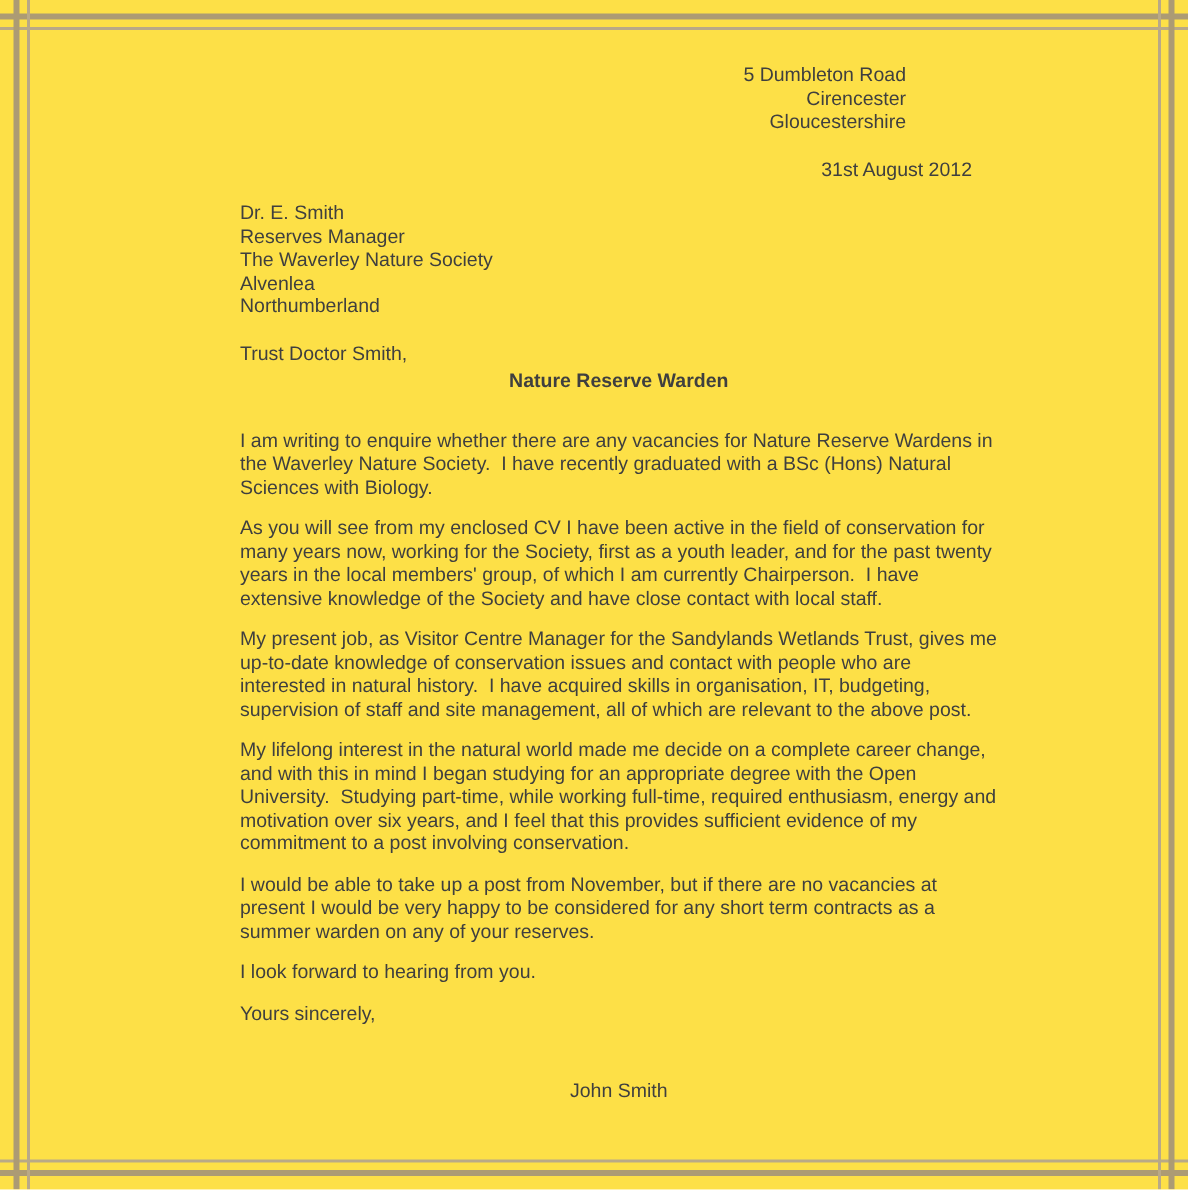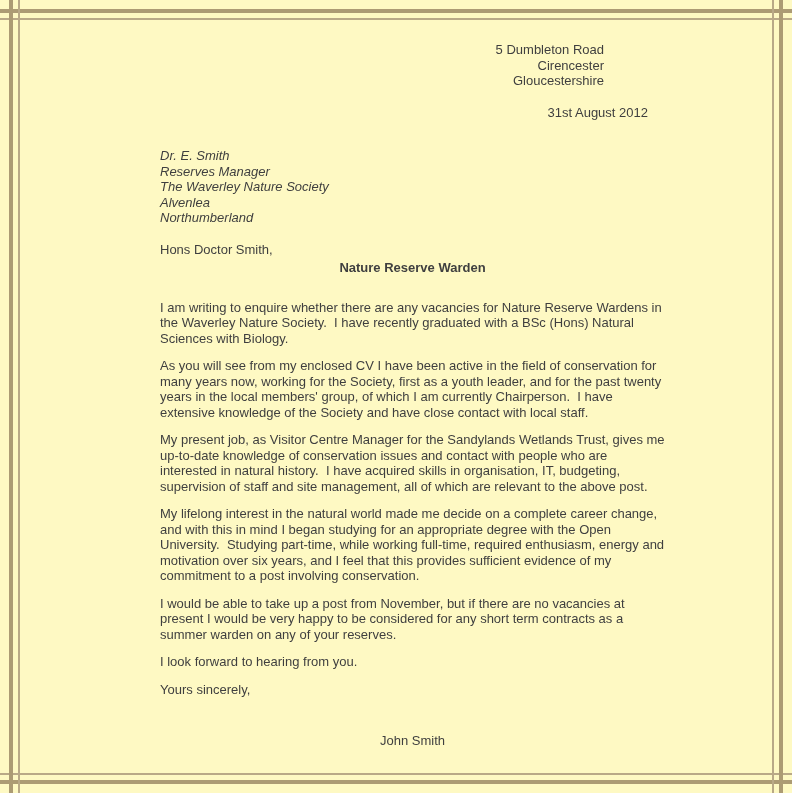--- a/index.html
+++ b/index.html
@@ -2,21 +2,21 @@
 <html style="--frame-color: #ac9b74; --frame-color-thin: #b9a987;"><head>
   <meta charset="utf-8">
   <style>
     * { box-sizing: border-box; }
     html, body { margin: 0; padding: 0; background: #ffffff; }
 
     .page {
       position: relative;
       width: 792px;
       height: 793px;
-      background: #fef9c3;
+      background: #fde047;
       font-family: "Liberation Sans", sans-serif;
       color: #3f3f3f;
       overflow: hidden;
     }
 
     
     .frame-line { position: absolute; background: var(--frame-color, #ac9b74); }
     .frame-line.h { left: 0; right: 0; height: 4px; }
     .frame-line.v { top: 0; bottom: 0; width: 4px; }
     .frame-line.thin { background: var(--frame-color-thin, #b9a987); }
@@ -33,21 +33,21 @@
       position: absolute;
       left: 160px;
       top: 42px;
       width: 505px;
       font-size: 13px;
       line-height: 15.5px;
     }
 
     .sender   { text-align: right; padding-right: 61px; }
     .date     { text-align: right; padding-right: 17px; margin-top: 16px; }
-    .recipient{ margin-top: 28px; font-style: italic; }
+    .recipient{ margin-top: 14px; }
     .salutation { margin-top: 16px; }
     .subject  { margin-top: 3px; margin-bottom: 24px; text-align: center; font-weight: bold; }
     .para     { margin: 0 0 12px 0; white-space: pre-wrap; }
     .closing  { margin: 0; }
     .signature{ margin-top: 36px; text-align: center; }
   </style>
 </head>
 <body>
 
 <div class="page">
@@ -72,21 +72,21 @@
     <div class="date">31st August 2012</div>
 
     <div class="recipient">
       <div>Dr. E. Smith</div>
       <div>Reserves Manager</div>
       <div>The Waverley Nature Society</div>
       <div>Alvenlea</div>
       <div>Northumberland</div>
     </div>
 
-    <div class="salutation">Hons Doctor Smith,</div>
+    <div class="salutation">Trust Doctor Smith,</div>
 
     <div class="subject">Nature Reserve Warden</div>
 
     <p class="para">I am writing to enquire whether there are any vacancies for Nature Reserve Wardens in the Waverley Nature Society.  I have recently graduated with a BSc (Hons) Natural Sciences with Biology.</p>
     <p class="para">As you will see from my enclosed CV I have been active in the field of conservation for many years now, working for the Society, first as a youth leader, and for the past twenty years in the local members' group, of which I am currently Chairperson.  I have extensive knowledge of the Society and have close contact with local staff.</p>
     <p class="para">My present job, as Visitor Centre Manager for the Sandylands Wetlands Trust, gives me up-to-date knowledge of conservation issues and contact with people who are interested in natural history.  I have acquired skills in organisation, IT, budgeting, supervision of staff and site management, all of which are relevant to the above post.</p>
     <p class="para">My lifelong interest in the natural world made me decide on a complete career change, and with this in mind I began studying for an appropriate degree with the Open University.  Studying part-time, while working full-time, required enthusiasm, energy and motivation over six years, and I feel that this provides sufficient evidence of my commitment to a post involving conservation.</p>
     <p class="para">I would be able to take up a post from November, but if there are no vacancies at present I would be very happy to be considered for any short term contracts as a summer warden on any of your reserves.</p>
     <p class="para">I look forward to hearing from you.</p>
 

